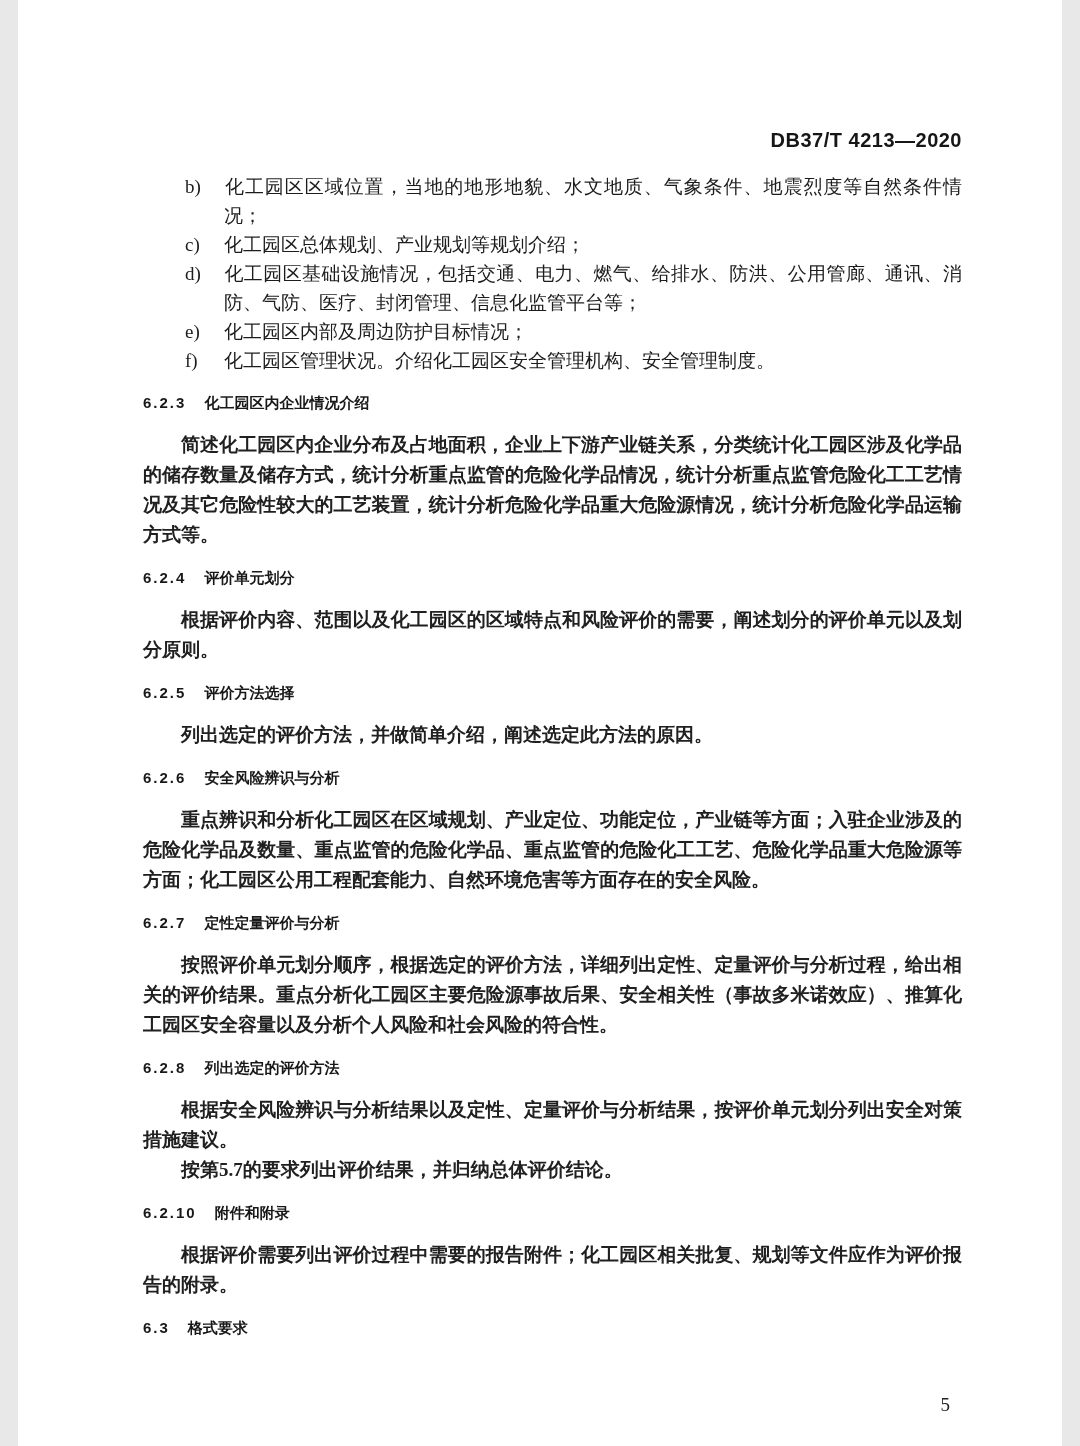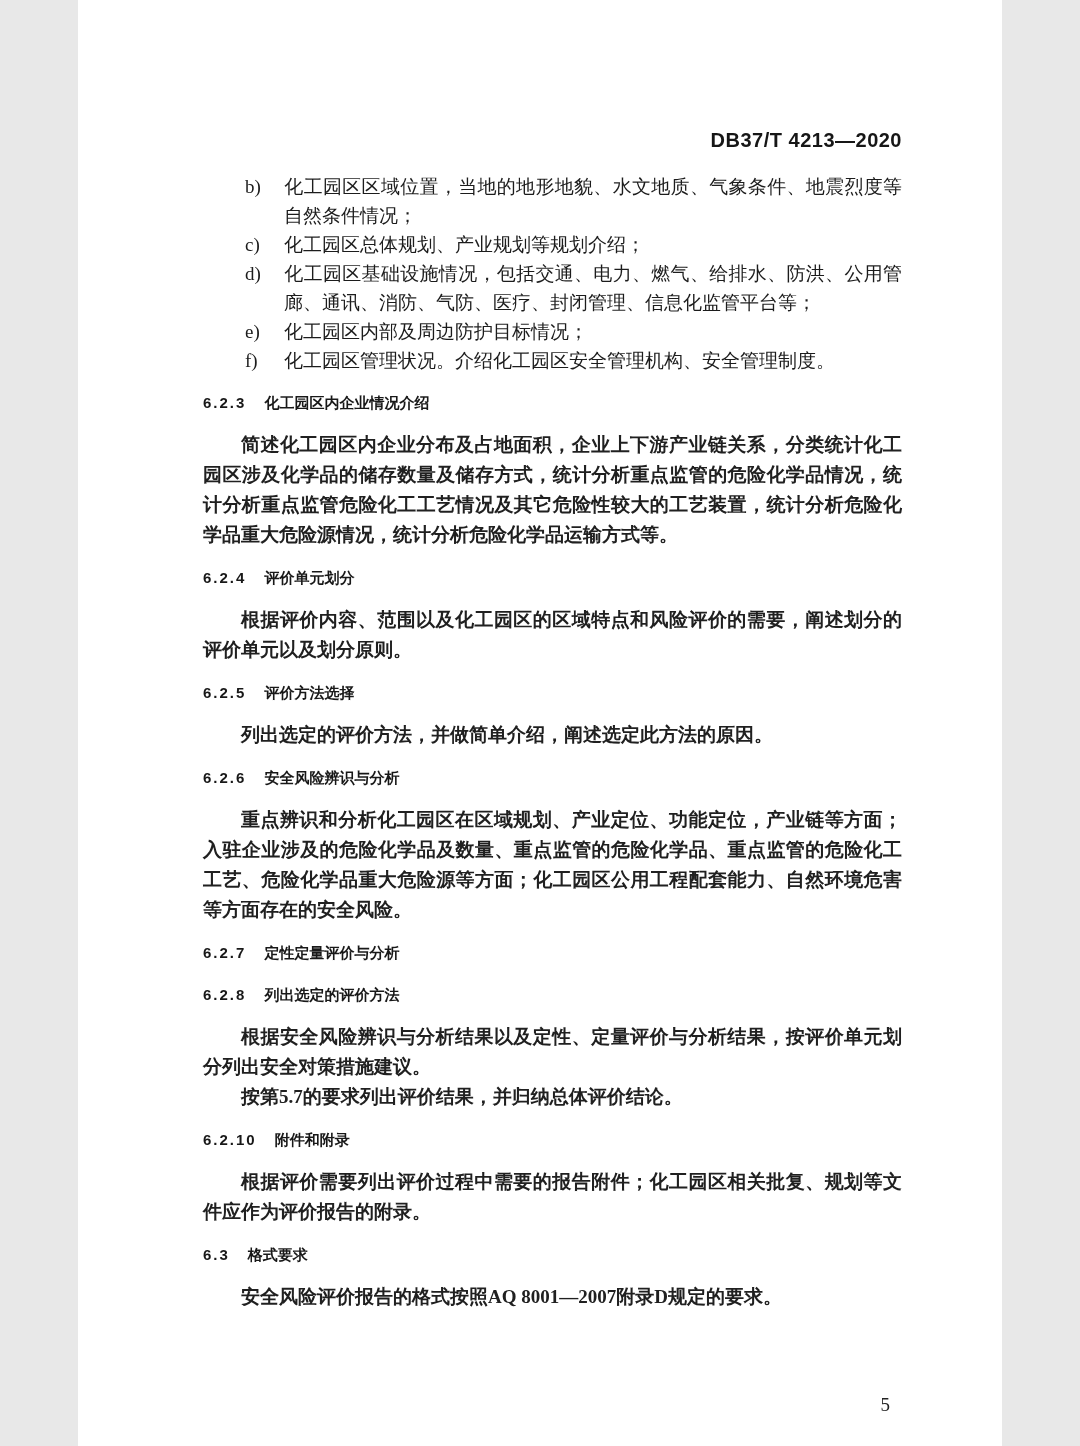--- a/index.html
+++ b/index.html
@@ -1,18 +1,18 @@
 <!DOCTYPE html>
 <html><head>
 <meta charset="utf-8">
 <style>
   html,body{margin:0;padding:0;background:#e8e8e8;}
   .page{
     position:relative;
-    width:924px;height:1446px;
+    width:1044px;height:1446px;
     margin:0 auto;
     background:#ffffff;
     color:#1c1c1c;
     font-family:"Liberation Serif","DejaVu Serif",serif;
     overflow:hidden;
   }
   .content{
     margin-left:125px;
     margin-right:100px; 
   }
@@ -103,39 +103,39 @@
       <p class="body-para">列出选定的评价方法，并做简单介绍，阐述选定此方法的原因。</p>
     </div>
 
     <div>
       <h3 class="section-heading"><span class="sec-num">6.2.6</span><span>安全风险辨识与分析</span></h3>
       <p class="body-para">重点辨识和分析化工园区在区域规划、产业定位、功能定位，产业链等方面；入驻企业涉及的危险化学品及数量、重点监管的危险化学品、重点监管的危险化工工艺、危险化学品重大危险源等方面；化工园区公用工程配套能力、自然环境危害等方面存在的安全风险。</p>
     </div>
 
     <div>
       <h3 class="section-heading"><span class="sec-num">6.2.7</span><span>定性定量评价与分析</span></h3>
+      <p class="body-para">按照评价单元划分顺序，根据选定的评价方法，详细列出定性、定量评价与分析过程，给出相关的评价结果。重点分析化工园区主要危险源事故后果、安全相关性（事故多米诺效应）、推算化工园区安全容量以及分析个人风险和社会风险的符合性。</p>
     </div>
 
     <div>
       <h3 class="section-heading"><span class="sec-num">6.2.8</span><span>列出选定的评价方法</span></h3>
       <p class="body-para">根据安全风险辨识与分析结果以及定性、定量评价与分析结果，按评价单元划分列出安全对策措施建议。</p>
     </div>
 
     <div>
       <p class="body-para">按第5.7的要求列出评价结果，并归纳总体评价结论。</p>
     </div>
 
     <div>
       <h3 class="section-heading"><span class="sec-num">6.2.10</span><span>附件和附录</span></h3>
       <p class="body-para">根据评价需要列出评价过程中需要的报告附件；化工园区相关批复、规划等文件应作为评价报告的附录。</p>
     </div>
 
     <div>
       <h3 class="section-heading"><span class="sec-num">6.3</span><span>格式要求</span></h3>
-      <p class="body-para">安全风险评价报告的格式按照AQ 8001—2007附录D规定的要求。</p>
     </div>
 
   </div>
 
   <div class="page-footer">
     <span>5</span>
   </div>
 </div>
 
 </body></html>

